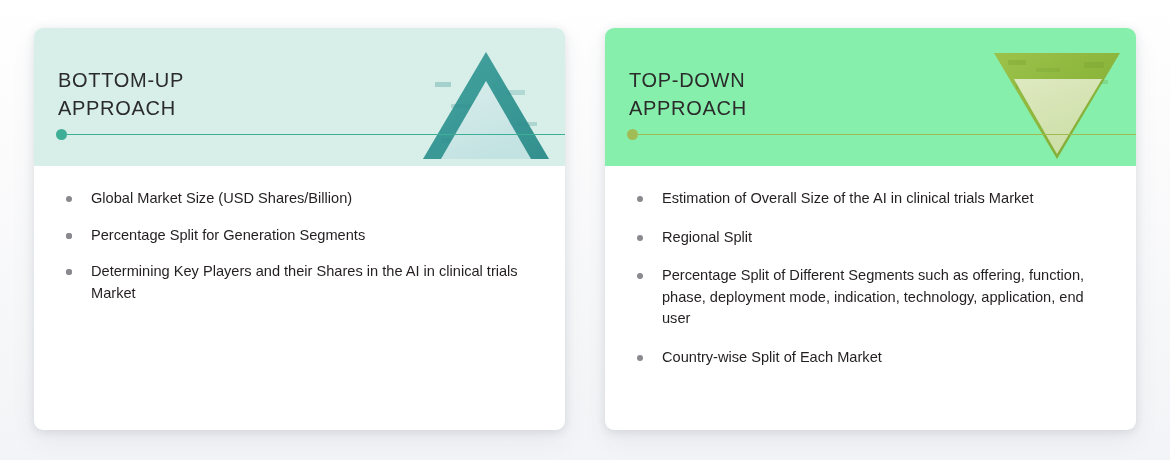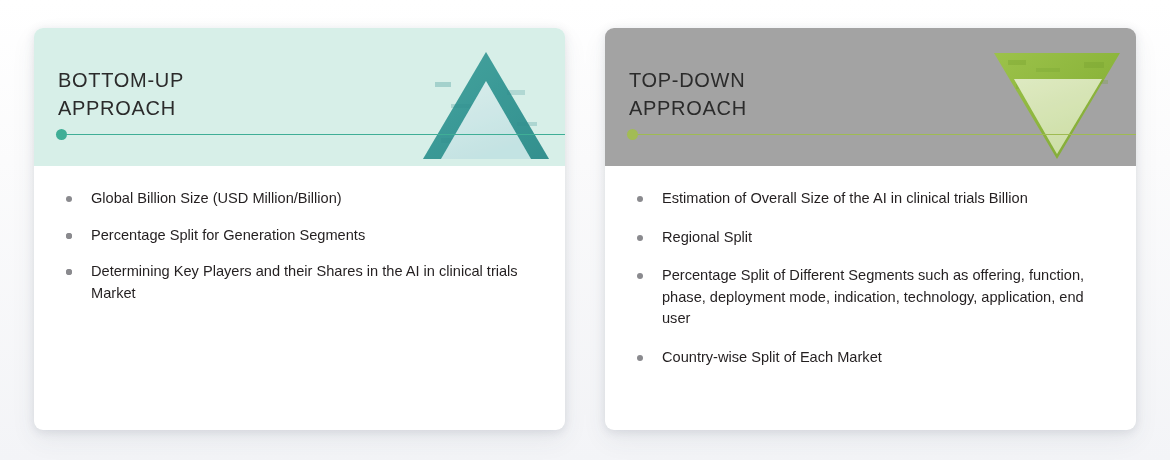--- a/index.html
+++ b/index.html
@@ -47,21 +47,21 @@
   }
 
   .card-header {
     position: relative;
     height: 138px;
     flex: 0 0 138px;
     overflow: hidden;
   }
 
   .card-left .card-header  { background: #d7efe8; }
-  .card-right .card-header { background: #a3a3a3; }
+  .card-right .card-header { background: #86efac; }
 
   .card-title {
     position: absolute;
     left: 24px;
     top: 38px;
     font-size: 20px;
     line-height: 28px;
     letter-spacing: 0.7px;
     color: #2b2b2b;
     font-weight: 400;
@@ -176,21 +176,21 @@
       <div class="connector">
         <span class="line"></span>
         <span class="dot"></span>
       </div>
     </div>
 
     <div class="card-body">
       <ul class="bullet-list">
         <li class="bullet-item">
           <span class="dot"></span>
-          <span>Global Billion Size (USD Million/Billion)</span>
+          <span>Global Market Size (USD Shares/Billion)</span>
         </li>
         <li class="bullet-item">
           <span class="dot"></span>
         </li>
         <li class="bullet-item">
           <span class="dot"></span>
           <span>Percentage Split for Generation Segments</span>
         </li>
         <li class="bullet-item">
           <span class="dot"></span>
@@ -237,21 +237,21 @@
       <div class="connector">
         <span class="line"></span>
         <span class="dot"></span>
       </div>
     </div>
 
     <div class="card-body">
       <ul class="bullet-list">
         <li class="bullet-item">
           <span class="dot"></span>
-          <span>Estimation of Overall Size of the AI in clinical trials Billion</span>
+          <span>Estimation of Overall Size of the AI in clinical trials Market</span>
         </li>
         <li class="bullet-item">
           <span class="dot"></span>
           <span>Regional Split</span>
         </li>
         <li class="bullet-item">
           <span class="dot"></span>
           <span>Percentage Split of Different Segments such as offering, function, phase, deployment mode, indication, technology, application, end user</span>
         </li>
         <li class="bullet-item">

